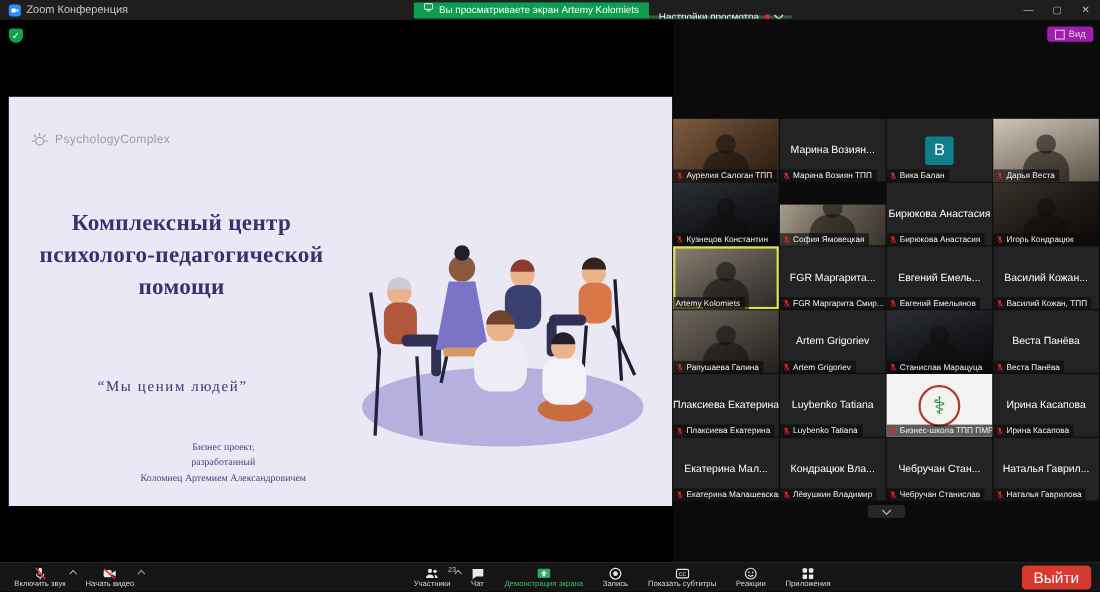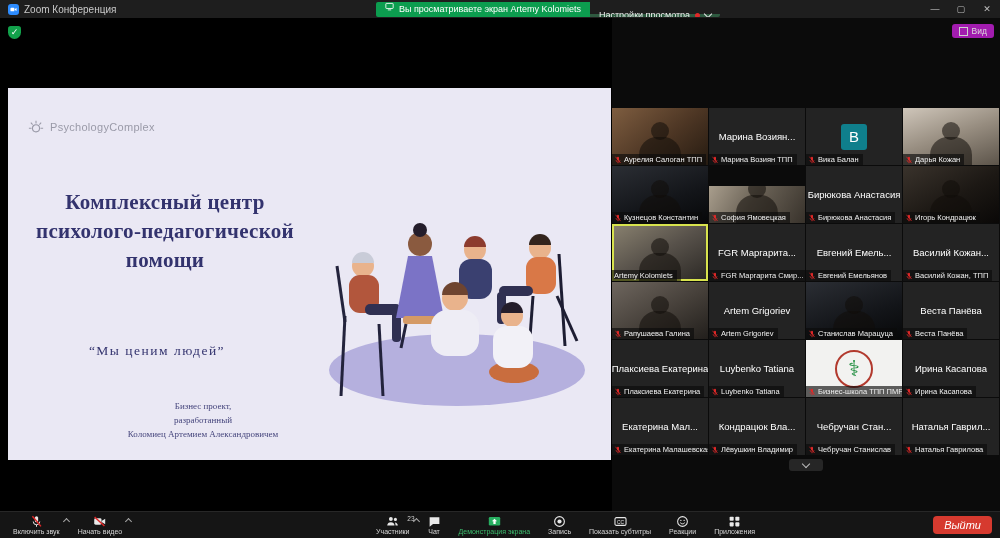--- a/index.html
+++ b/index.html
@@ -95,22 +95,22 @@
   .tb-item{position:relative;display:flex;flex-direction:column;align-items:center;
            justify-content:center;padding:1px 9px;cursor:pointer;}
   .tb-item .icon{height:12px;display:flex;align-items:center;}
   .tb-item .icon svg{width:13px;height:13px;display:block;}
   .tb-label{font-size:7px;color:#d6d6d6;margin-top:1px;white-space:nowrap;}
   .tb-label.accent{color:#3dbd6e;}
   .badge{position:absolute;top:1px;right:4px;font-size:6.5px;color:#cfcfcf;}
   .tb-caret{position:absolute;top:5px;right:0px;width:4px;height:4px;
             border-left:1.2px solid #a8a8a8;border-top:1.2px solid #a8a8a8;transform:rotate(45deg);}
   .leave-btn{position:absolute;right:8px;top:50%;transform:translateY(-50%);background:#d63a2f;
-             color:#fff;font-size:11px;padding:3px 11px;border-radius:4px;border:none;cursor:pointer;
-             font-family:"Liberation Sans",sans-serif;font-style:italic;}
+             color:#fff;font-size:14px;padding:3px 11px;border-radius:4px;border:none;cursor:pointer;
+             font-family:"Liberation Sans",sans-serif;}
 </style>
 </head>
 <body>
 
 <div id="app">
 
   <div class="titlebar">
     <div class="tb-app">
       <span class="zoom-glyph">
         <svg viewBox="0 0 16 16">
@@ -257,21 +257,21 @@
         <div class="silhouette"></div>
         <div class="tile-label">
           <span class="mic-muted">
             <svg viewBox="0 0 16 16">
               <rect x="6" y="1.5" width="4" height="7.5" rx="2" fill="#e02828"></rect>
               <path d="M4 8a4 4 0 0 0 8 0" stroke="#e02828" stroke-width="1.3" fill="none"></path>
               <line x1="8" y1="12" x2="8" y2="14.5" stroke="#e02828" stroke-width="1.3"></line>
               <line x1="3" y1="1.5" x2="13" y2="14" stroke="#e02828" stroke-width="1.6"></line>
             </svg>
           </span>
-          <span class="lbl-text">Дарья Кожан</span>
+          <span class="lbl-text">Дарья Веста</span>
         </div>
       </div>
       <div class="tile t-video v3">
         <div class="silhouette"></div>
         <div class="tile-label">
           <span class="mic-muted">
             <svg viewBox="0 0 16 16">
               <rect x="6" y="1.5" width="4" height="7.5" rx="2" fill="#e02828"></rect>
               <path d="M4 8a4 4 0 0 0 8 0" stroke="#e02828" stroke-width="1.3" fill="none"></path>
               <line x1="8" y1="12" x2="8" y2="14.5" stroke="#e02828" stroke-width="1.3"></line>

